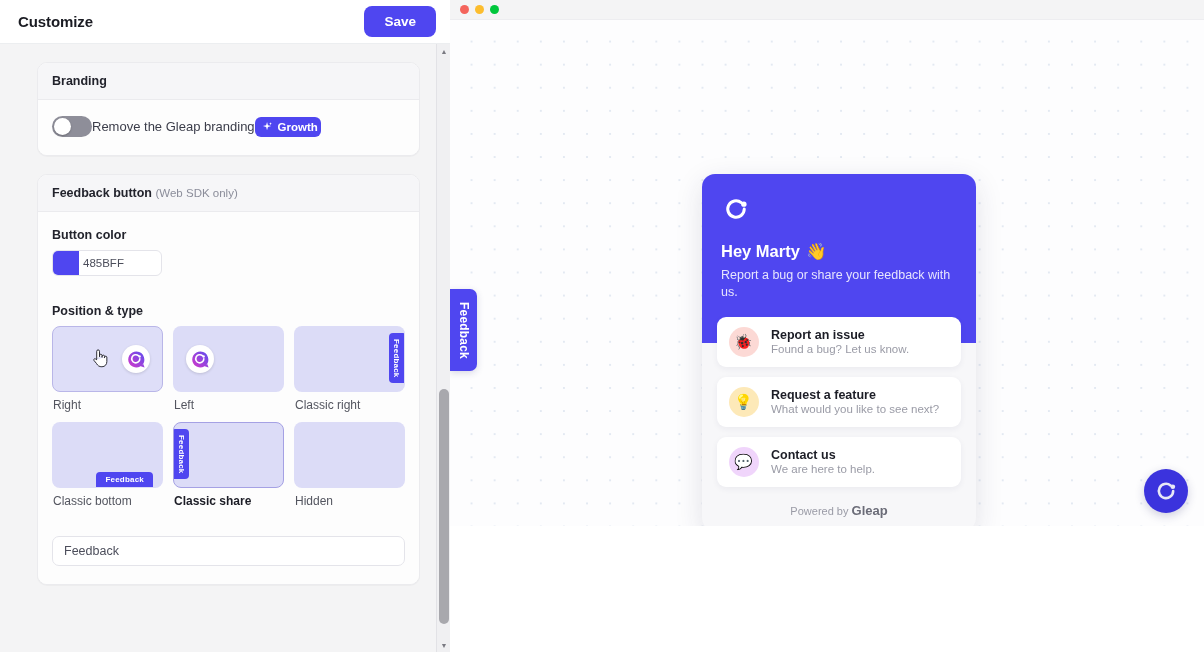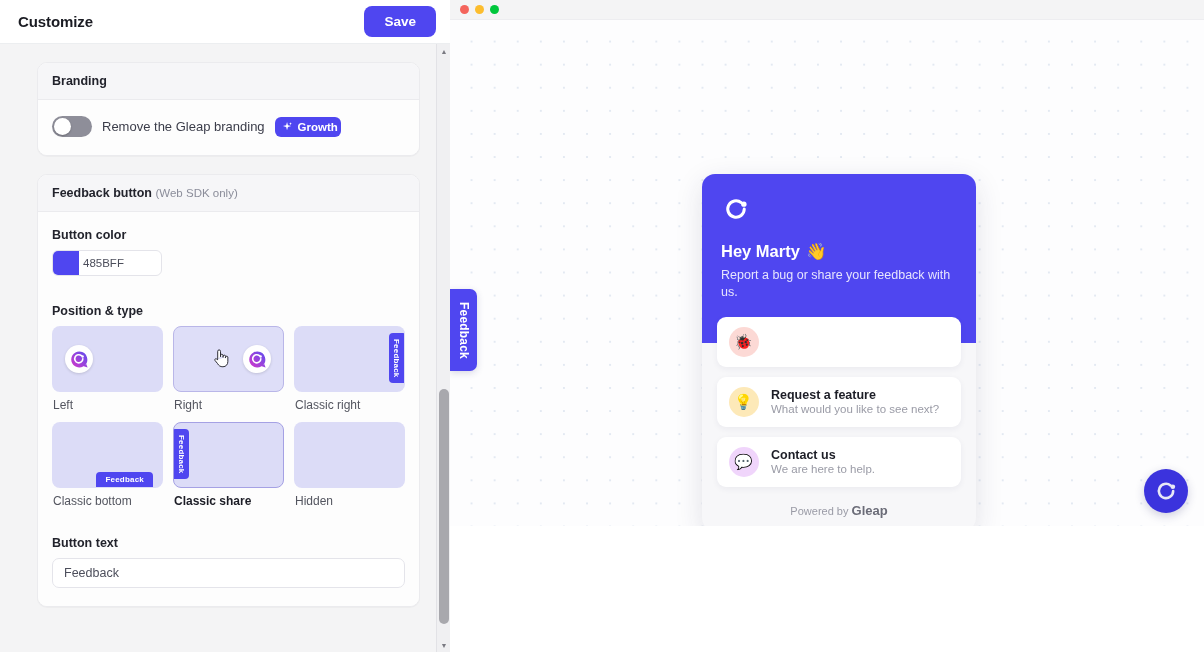--- a/index.html
+++ b/index.html
@@ -52,21 +52,21 @@
   .card-head {
     background: #f6f6f8;
     border-bottom: 1px solid #ebebee;
     padding: 11px 14px;
     font-size: 12.5px; font-weight: bold; color: #22232c;
   }
   .card-head .muted { font-weight: normal; color: #8b8d9a; font-size: 11.5px; }
   .card-body { padding: 16px 14px 18px 14px; background:#fdfdfd; }
 
   
-  .toggle-row { display: flex; align-items: center; gap: 10px; }
+  .toggle-row { display: flex; align-items: center; }
   .toggle {
     width: 40px; height: 21px; border-radius: 11px;
     background: #8e8e99; position: relative; cursor: pointer; flex: 0 0 auto;
   }
   .toggle .knob {
     position: absolute; top: 2px; left: 2px;
     width: 17px; height: 17px; border-radius: 50%;
     background: #fff; box-shadow: 0 1px 2px rgba(0,0,0,.25);
   }
   .toggle-label { font-size: 13px; color: #3b3d4a; }
@@ -316,39 +316,20 @@
           <label class="field-label">Button color</label>
           <div class="color-input">
             <div class="color-swatch"></div>
             <span class="color-value">485BFF</span>
           </div>
 
           <div class="section-gap">
             <label class="field-label">Position &amp; type</label>
 
             <div class="pos-grid">
-
-              <div class="pos-cell">
-                <div class="pos-tile">
-                  <div class="bubble left">
-                    <svg width="19" height="19" viewBox="0 0 40 40">
-                      <defs>
-                          <linearGradient id="g1" x1="0" y1="1" x2="1" y2="0">
-                        <stop offset="0" stop-color="#d637c9"></stop>
-                            <stop offset="1" stop-color="#5b4ef0"></stop>
-                      </linearGradient>
-                        </defs>
-                      <path d="M20 3a17 17 0 1 0 14 26l3 8-8-3A17 17 0 0 0 20 3z" fill="url(#g1)"></path>
-                      <path d="M24 12a8.5 8.5 0 1 0 3 6.5" fill="none" stroke="#fff" stroke-width="3.4" stroke-linecap="round"></path>
-                      <circle cx="26.5" cy="13.5" r="2.6" fill="#fff"></circle>
-                    </svg>
-                  </div>
-                </div>
-                <div class="pos-caption">Left</div>
-              </div>
 
               <div class="pos-cell">
                 <div class="pos-tile hover">
                   <div class="bubble right">
                     <svg width="19" height="19" viewBox="0 0 40 40">
                       <defs>
                           <linearGradient id="g2" x1="0" y1="1" x2="1" y2="0">
                         <stop offset="0" stop-color="#d637c9"></stop>
                             <stop offset="1" stop-color="#5b4ef0"></stop>
                       </linearGradient>
@@ -360,20 +341,39 @@
                   </div>
                   <svg class="cursor-hand" viewBox="0 0 24 30">
                     <path d="M8 16V5.5a2 2 0 0 1 4 0V13m0-1.5a1.8 1.8 0 0 1 3.6 0V14m0-1.2a1.8 1.8 0 0 1 3.6 0v1.8m0-1a1.8 1.8 0 0 1 3.3 0v6.6c0 4-2.6 7.4-7 7.4-4 0-6-1.6-7.6-4.4L4 18.4c-.7-1.3.6-2.7 2-2.1l2 1.2" fill="#fff" stroke="#2b2b33" stroke-width="1.4" stroke-linejoin="round" stroke-linecap="round"></path>
                   </svg>
                 </div>
                 <div class="pos-caption">Right</div>
               </div>
 
               <div class="pos-cell">
                 <div class="pos-tile">
+                  <div class="bubble left">
+                    <svg width="19" height="19" viewBox="0 0 40 40">
+                      <defs>
+                          <linearGradient id="g1" x1="0" y1="1" x2="1" y2="0">
+                        <stop offset="0" stop-color="#d637c9"></stop>
+                            <stop offset="1" stop-color="#5b4ef0"></stop>
+                      </linearGradient>
+                        </defs>
+                      <path d="M20 3a17 17 0 1 0 14 26l3 8-8-3A17 17 0 0 0 20 3z" fill="url(#g1)"></path>
+                      <path d="M24 12a8.5 8.5 0 1 0 3 6.5" fill="none" stroke="#fff" stroke-width="3.4" stroke-linecap="round"></path>
+                      <circle cx="26.5" cy="13.5" r="2.6" fill="#fff"></circle>
+                    </svg>
+                  </div>
+                </div>
+                <div class="pos-caption">Left</div>
+              </div>
+
+              <div class="pos-cell">
+                <div class="pos-tile">
                   <div class="mini-tab vert-right">Feedback</div>
                 </div>
                 <div class="pos-caption">Classic right</div>
               </div>
 
               <div class="pos-cell">
                 <div class="pos-tile">
                   <div class="mini-tab horiz-bottom">Feedback</div>
                 </div>
                 <div class="pos-caption">Classic bottom</div>
@@ -388,21 +388,20 @@
 
               <div class="pos-cell">
                 <div class="pos-tile"></div>
                 <div class="pos-caption">Hidden</div>
               </div>
 
             </div>
           </div>
 
           <div class="section-gap">
-            <label class="field-label">Button text</label>
             <input class="text-input" type="text" value="Feedback" style="">
           </div>
 
         </div>
       </div>
 
     </div>
 
     <div class="scrollbar">
       <div class="sb-arrow">▲</div>
@@ -432,20 +431,24 @@
           <div class="widget-greet">
             <span>Hey Marty</span>
             <span>👋</span>
           </div>
           <div class="widget-sub">Report a bug or share your feedback with us.</div>
         </div>
 
         <div class="widget-list">
           <div class="w-item">
             <div class="w-ico bug">🐞</div>
+            <div>
+              <div class="w-title">Report an issue</div>
+              <div class="w-desc">Found a bug? Let us know.</div>
+            </div>
           </div>
           <div class="w-item">
             <div class="w-ico bulb">💡</div>
             <div>
               <div class="w-title">Request a feature</div>
               <div class="w-desc">What would you like to see next?</div>
             </div>
           </div>
           <div class="w-item">
             <div class="w-ico chat">💬</div>

